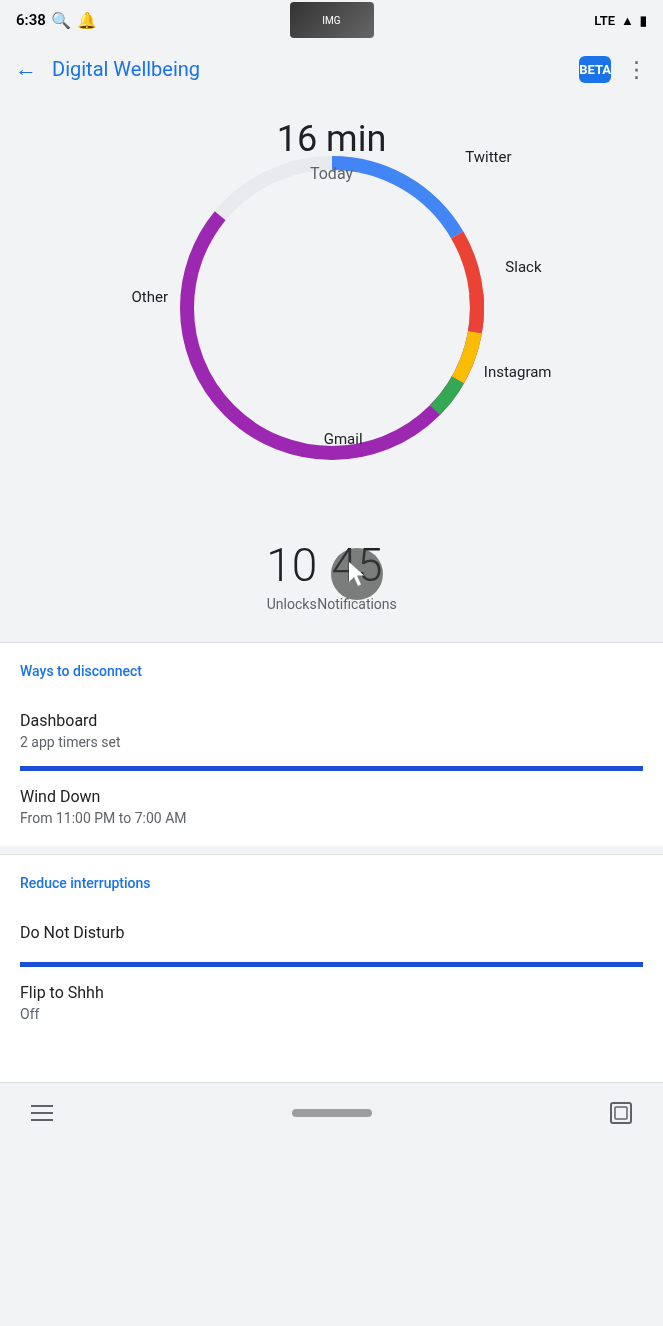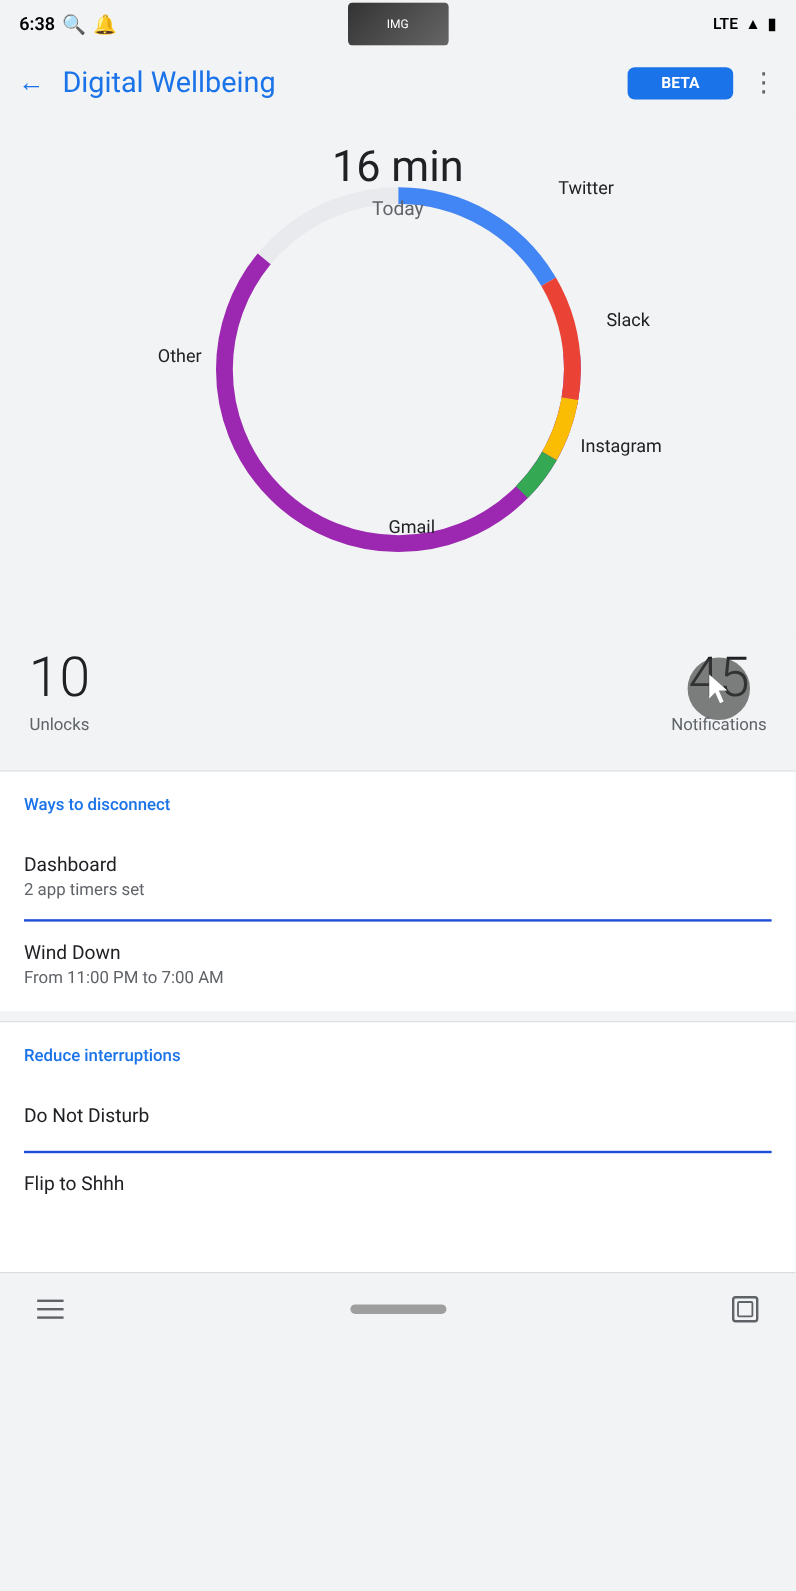--- a/index.html
+++ b/index.html
@@ -55,35 +55,35 @@
       width: 44px;
       height: 44px;
       display: flex;
       align-items: center;
       justify-content: center;
       cursor: pointer;
       color: #1a73e8;
       font-size: 22px;
     }
     .top-title {
-      font-size: 24px;
+      font-size: 20px;
       font-weight: 400;
       color: #1a73e8;
     }
     .top-bar-right {
       display: flex;
       align-items: center;
       gap: 8px;
     }
     .beta-badge {
       background: #1a73e8;
       color: white;
       font-size: 13px;
       font-weight: 700;
-      padding: 6px 28px;
+      padding: 6px 0;
       border-radius: 6px;
     }
     .more-btn {
       width: 36px;
       height: 36px;
       display: flex;
       align-items: center;
       justify-content: center;
       cursor: pointer;
       color: #5f6368;
@@ -138,21 +138,21 @@
       position: absolute;
       font-size: 15px;
       color: #202124;
       white-space: nowrap;
     }
 
     
     .stats-row {
       background: #f1f3f4;
       display: flex;
-      justify-content: space-between;
+      justify-content: center;
       padding: 10px 24px 30px;
     }
     .stat-item {
       text-align: center;
       position: relative;
     }
     .stat-number {
       font-size: 46px;
       font-weight: 300;
       color: #202124;
@@ -185,21 +185,21 @@
       padding: 20px 20px 0;
     }
     .section-title {
       font-size: 14px;
       font-weight: 500;
       color: #1a73e8;
       margin-bottom: 16px;
     }
     .menu-item {
       padding: 16px 0;
-      border-bottom: 2px solid #1d4ed8;
+      border-bottom: 5px solid #1d4ed8;
       cursor: pointer;
     }
     .menu-item:last-child {
       border-bottom: none;
     }
     .menu-item-title {
       font-size: 16px;
       color: #202124;
       margin-bottom: 4px;
     }
@@ -362,20 +362,21 @@
 <div class="section">
   <div class="section-title">Reduce interruptions</div>
 
 
   <div class="menu-item">
     <div class="menu-item-title">Do Not Disturb</div>
   </div>
 
   <div class="menu-item" style="padding-bottom:20px;">
     <div class="menu-item-title">Flip to Shhh</div>
+    <div class="menu-item-sub">Off</div>
   </div>
 </div>
 
 <div style="flex:1;background:#ffffff;min-height:40px;"></div>
 
 <div class="bottom-nav">
   <div class="nav-btn">
     <div class="hamburger">
       <span></span>
       <span></span>

